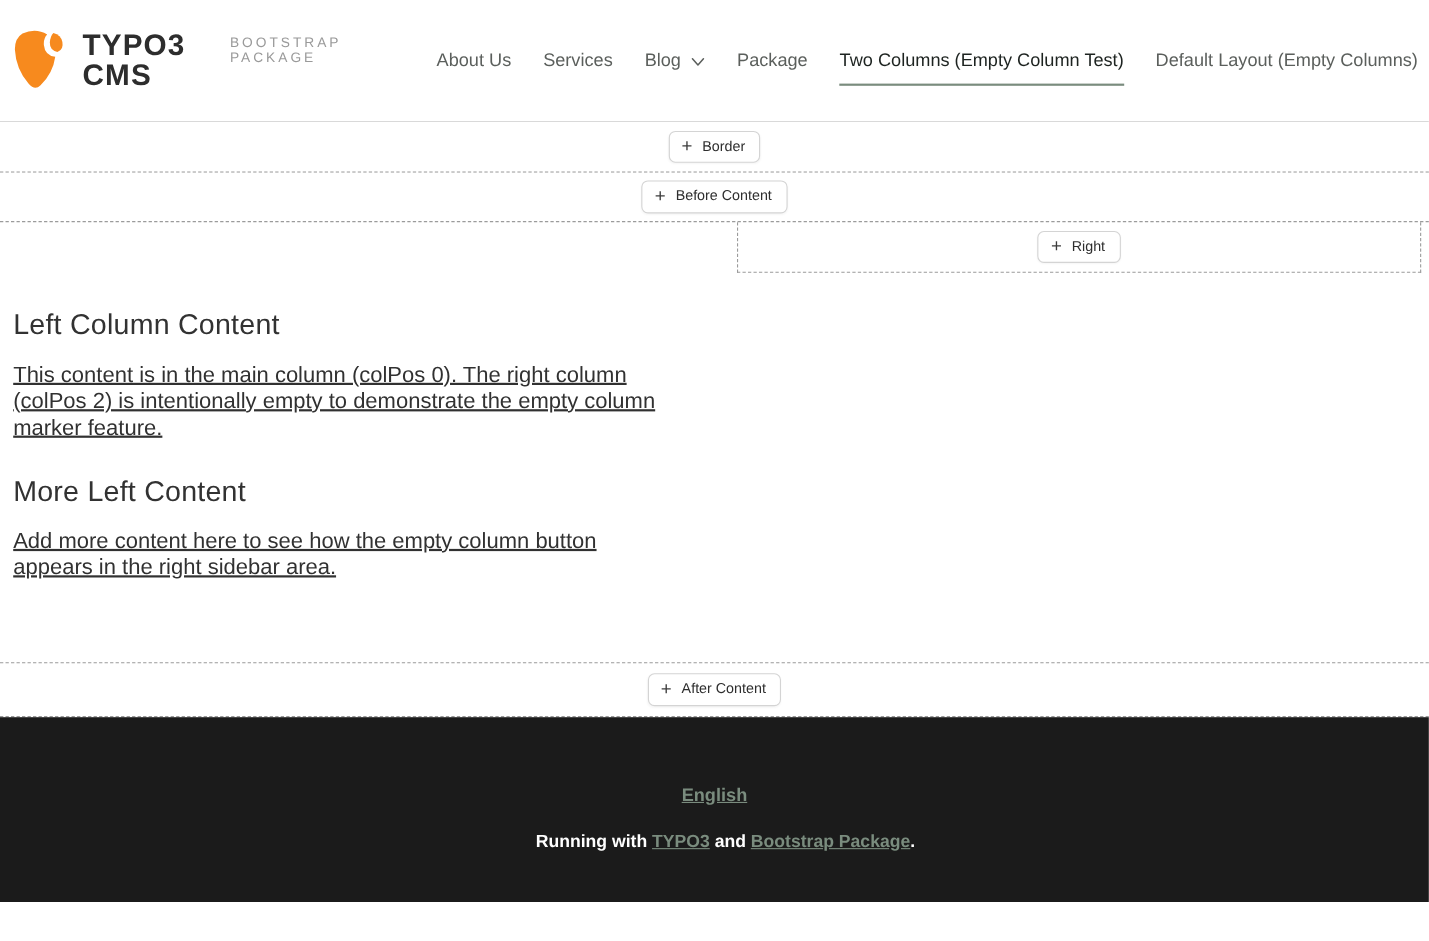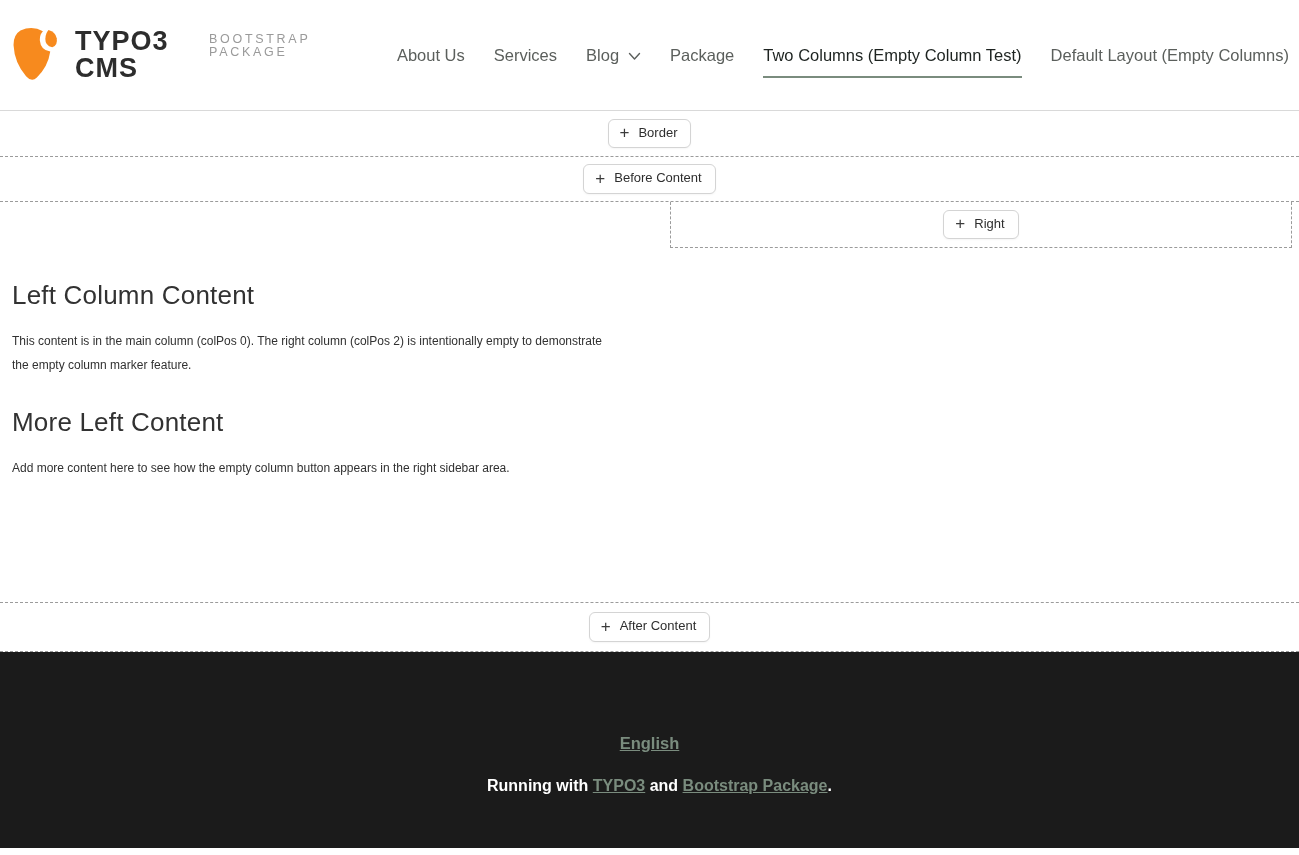--- a/index.html
+++ b/index.html
@@ -53,27 +53,27 @@
     padding: 5px 13px 6px 11px; font-size: 13px; color: #2e2e2e;
     font-family: inherit; cursor: pointer; line-height: 1.25;
     box-shadow: 0 1px 2px rgba(0,0,0,0.04);
   }
   .btn-add .plus { font-size: 17px; font-weight: 300; color: #3c3c3c; line-height: 0.9; }
 
   
   .main { height: 354px; padding: 2px 12px 0 12px; overflow: hidden; }
   .main h1 { font-size: 33px; font-weight: 300; color: #323232; margin: 8px 0 26px 0; letter-spacing: 0.2px; }
   .main h2 { font-size: 26px; font-weight: 300; color: #323232; margin: 30px 0 18px 0; letter-spacing: 0.2px; }
-  .main p  { font-size: 12px; line-height: 24px; margin: 0 0 16px 0; width: 600px; color: #313131; }
+  .main p  { font-size: 20px; line-height: 24px; margin: 0 0 16px 0; width: 600px; color: #313131; text-decoration: underline; }
 
   
   .footer {
-    height: 196px; background: #1b1b1b; color: #fff;
+    height: 168px; background: #1b1b1b; color: #fff;
     display: flex; flex-direction: column; align-items: center;
-    padding-top: 82px;
+    padding-top: 62px;
   }
   .footer a { color: #7a8c7e; font-weight: 700; text-decoration: underline; cursor: pointer; }
   .footer-lang { font-size: 16.5px; }
   .footer-credit { font-size: 16px; font-weight: 700; margin-top: 24px; color: #ffffff; margin-left: 20px; }
 </style>
 </head>
 <body>
 
 <header class="header">
   <div class="brand">

